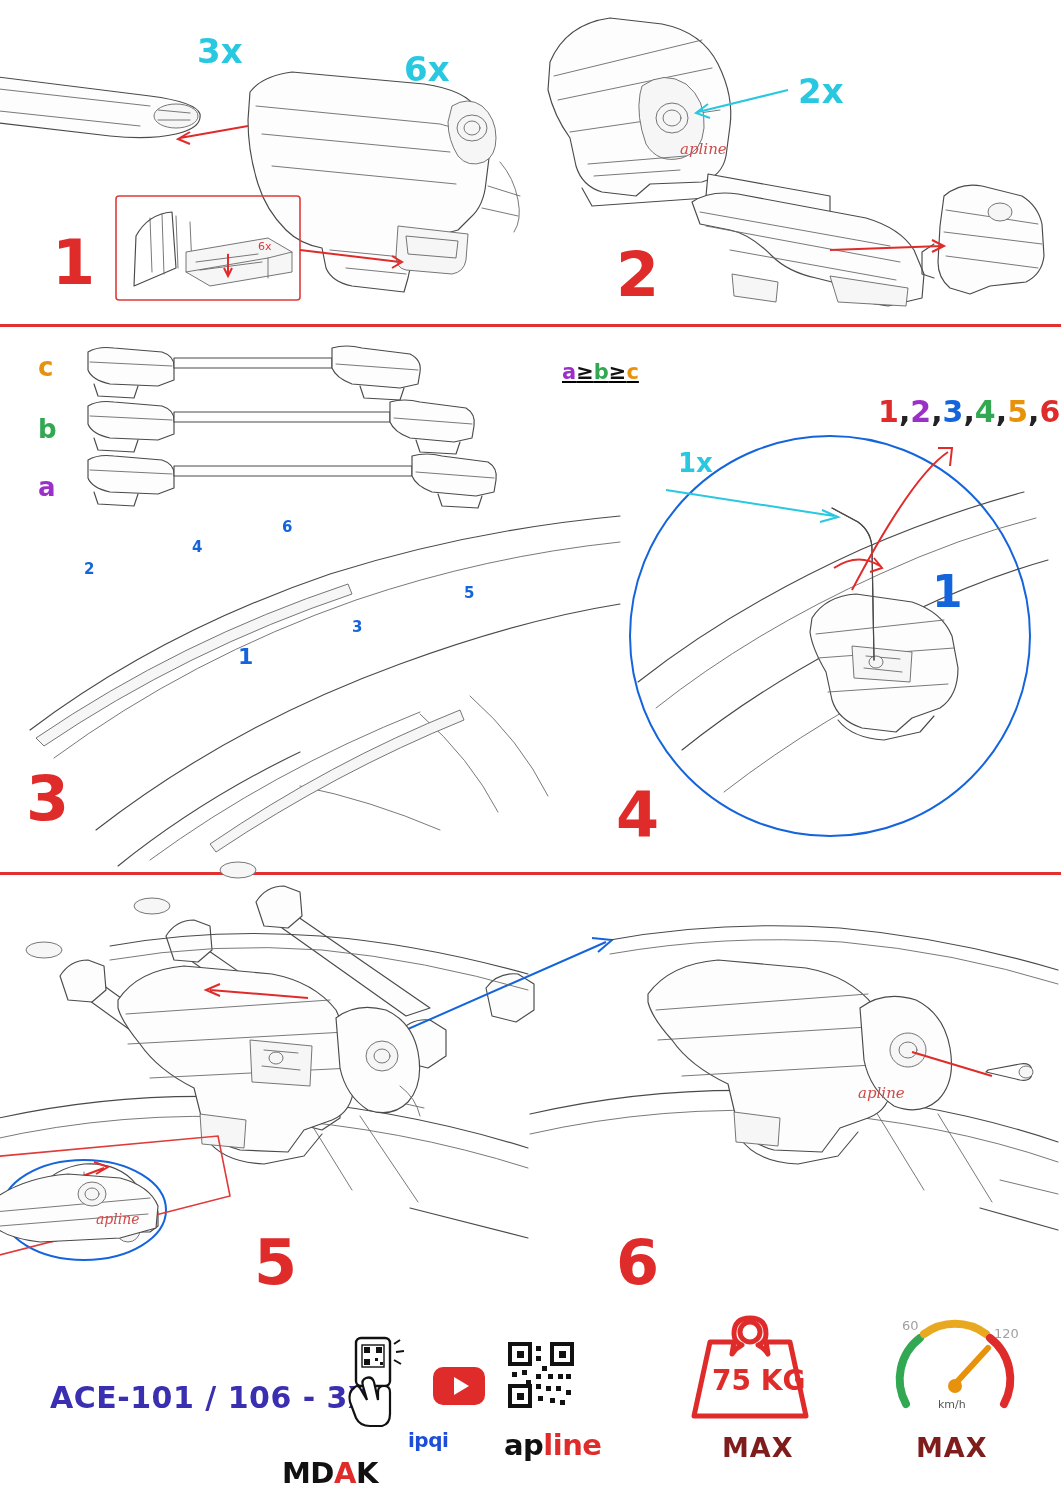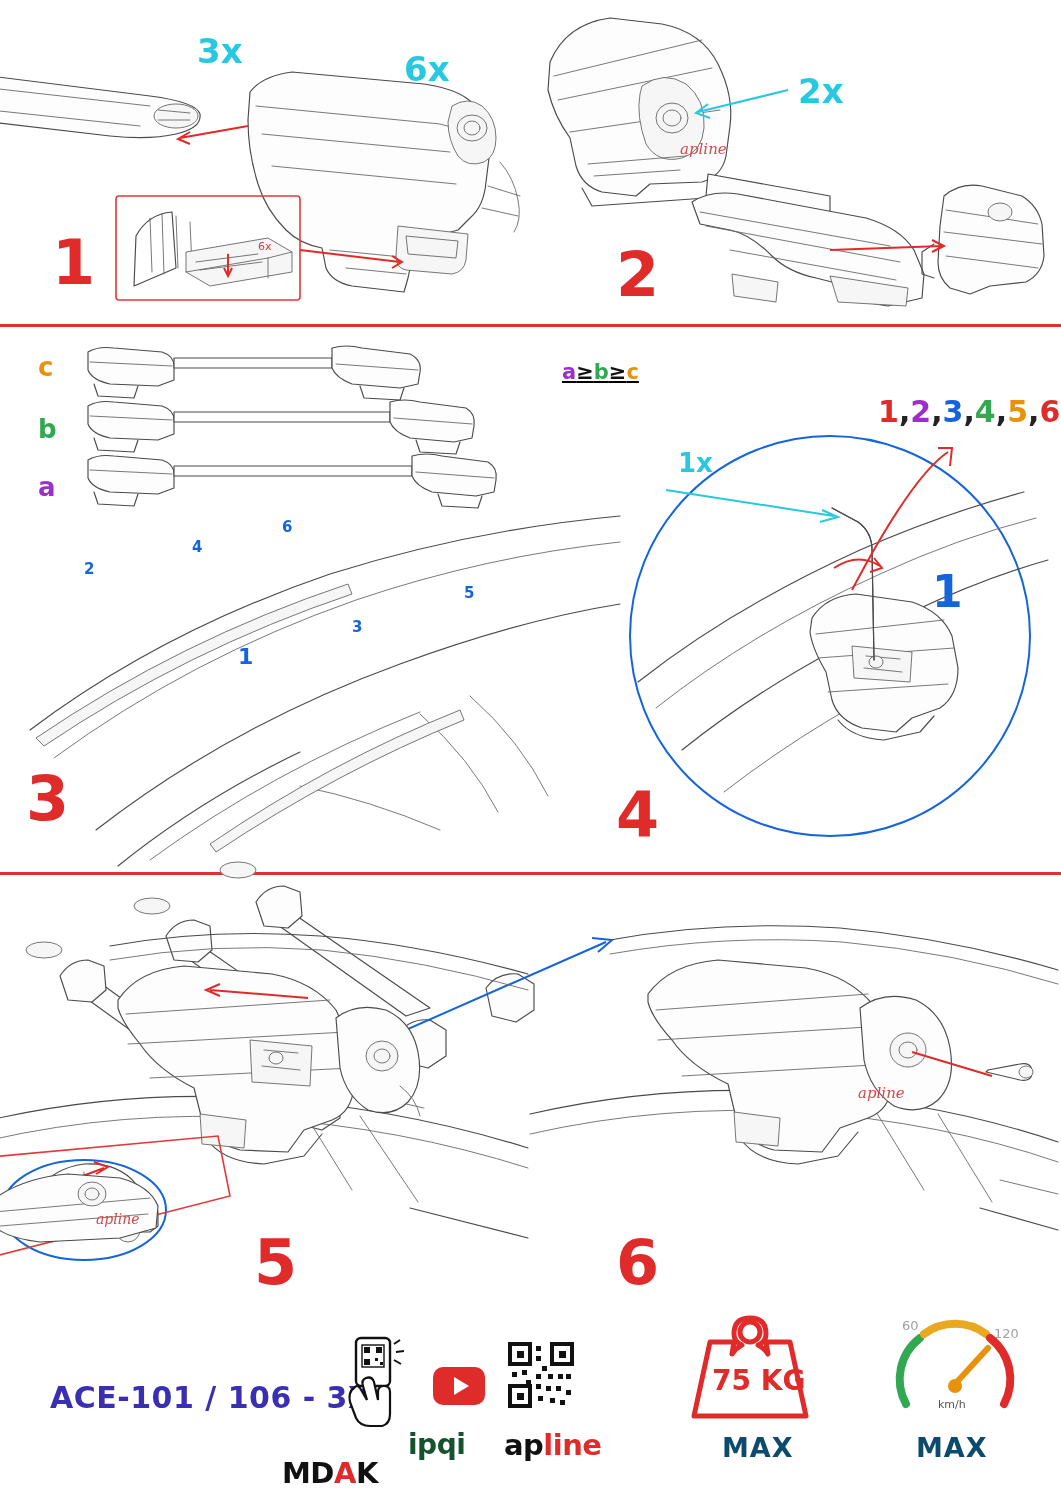--- a/index.html
+++ b/index.html
@@ -55,21 +55,21 @@
   
   .model{
     position:absolute;color:#3a2fb0;font-size:30px;font-weight:700;
     font-family:"DejaVu Sans", sans-serif;letter-spacing:.5px;
   }
   .brand{
     position:absolute;font-size:29px;font-weight:700;
     font-family:"DejaVu Sans", sans-serif;letter-spacing:-.5px;
   }
   .maxlbl{
-    position:absolute;color:#0c4a6e;font-size:27px;font-weight:700;
+    position:absolute;color:#7f1d1d;font-size:27px;font-weight:700;
     font-family:"DejaVu Sans", sans-serif;letter-spacing:1px;
   }
   .kg{
     position:absolute;color:#e02b2b;font-size:28px;font-weight:700;
     font-family:"DejaVu Sans", sans-serif;
   }
   .qrbox{position:absolute;}
 </style>
 </head>
 <body>
@@ -343,21 +343,21 @@
   </svg>
 
   <div class="brand" style="left:282px;top:1456px;">
     <span style="color:#111;">MD</span><span style="color:#e02b2b;">A</span><span style="color:#111;">K</span>
   </div>
 
   <svg class="qrbox" style="left:432px;top:1366px;" width="54" height="40" viewBox="0 0 54 40">
     <rect x="1" y="1" width="52" height="38" rx="10" fill="#e02b2b"></rect>
     <path d="M22 11 L37 20 L22 29 Z" fill="#fff"></path>
   </svg>
-  <div class="brand" style="left:408px;top:1428px;font-size:28px;color:#14532d;">ipqi</div>
+  <div class="brand" style="left:408px;top:1428px;font-size:20px;color:#1d4ed8;">ipqi</div>
 
   <svg class="qrbox" style="left:508px;top:1342px;" width="66" height="66" viewBox="0 0 66 66">
     <rect x="0" y="0" width="66" height="66" fill="#fff"></rect>
     <rect x="2" y="2" width="20" height="20" fill="none" stroke="#111" stroke-width="4"></rect>
     <rect x="44" y="2" width="20" height="20" fill="none" stroke="#111" stroke-width="4"></rect>
     <rect x="2" y="44" width="20" height="20" fill="none" stroke="#111" stroke-width="4"></rect>
     <rect x="9" y="9" width="7" height="7" fill="#111"></rect>
     <rect x="51" y="9" width="7" height="7" fill="#111"></rect>
     <rect x="9" y="51" width="7" height="7" fill="#111"></rect>
     <rect x="28" y="4" width="5" height="5" fill="#111"></rect>

